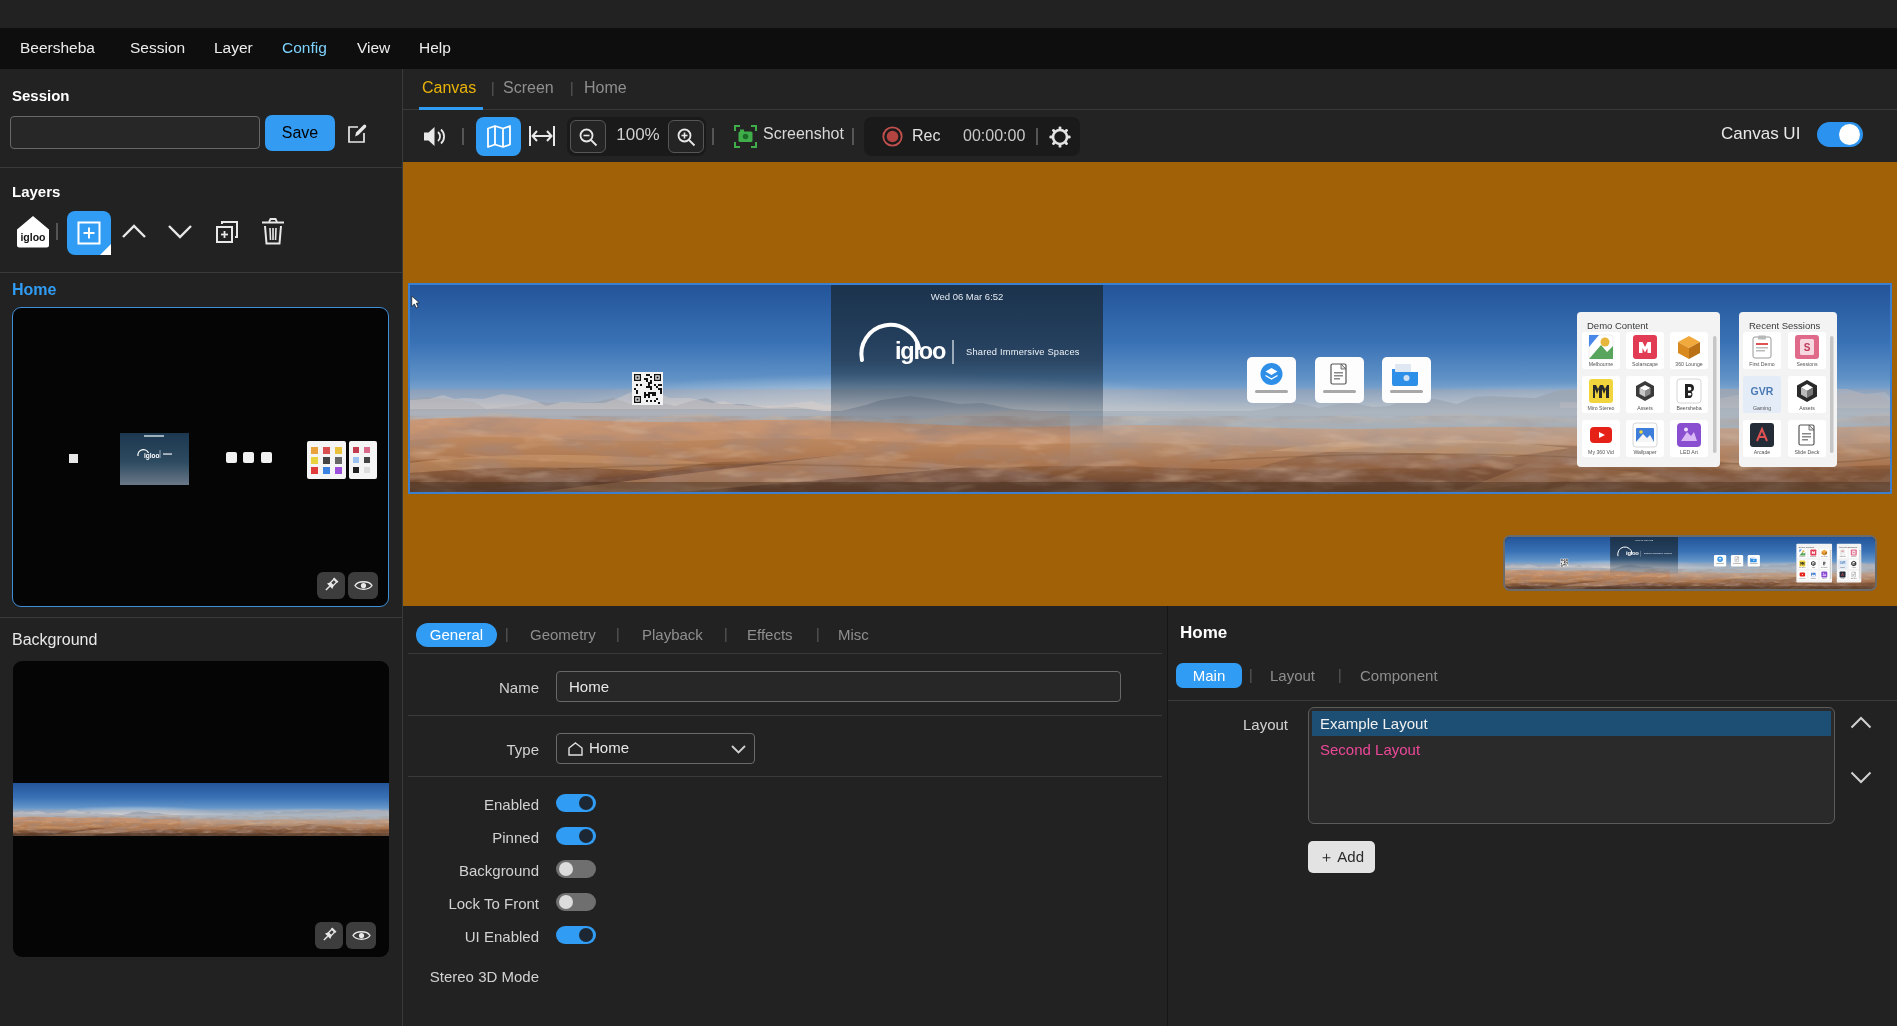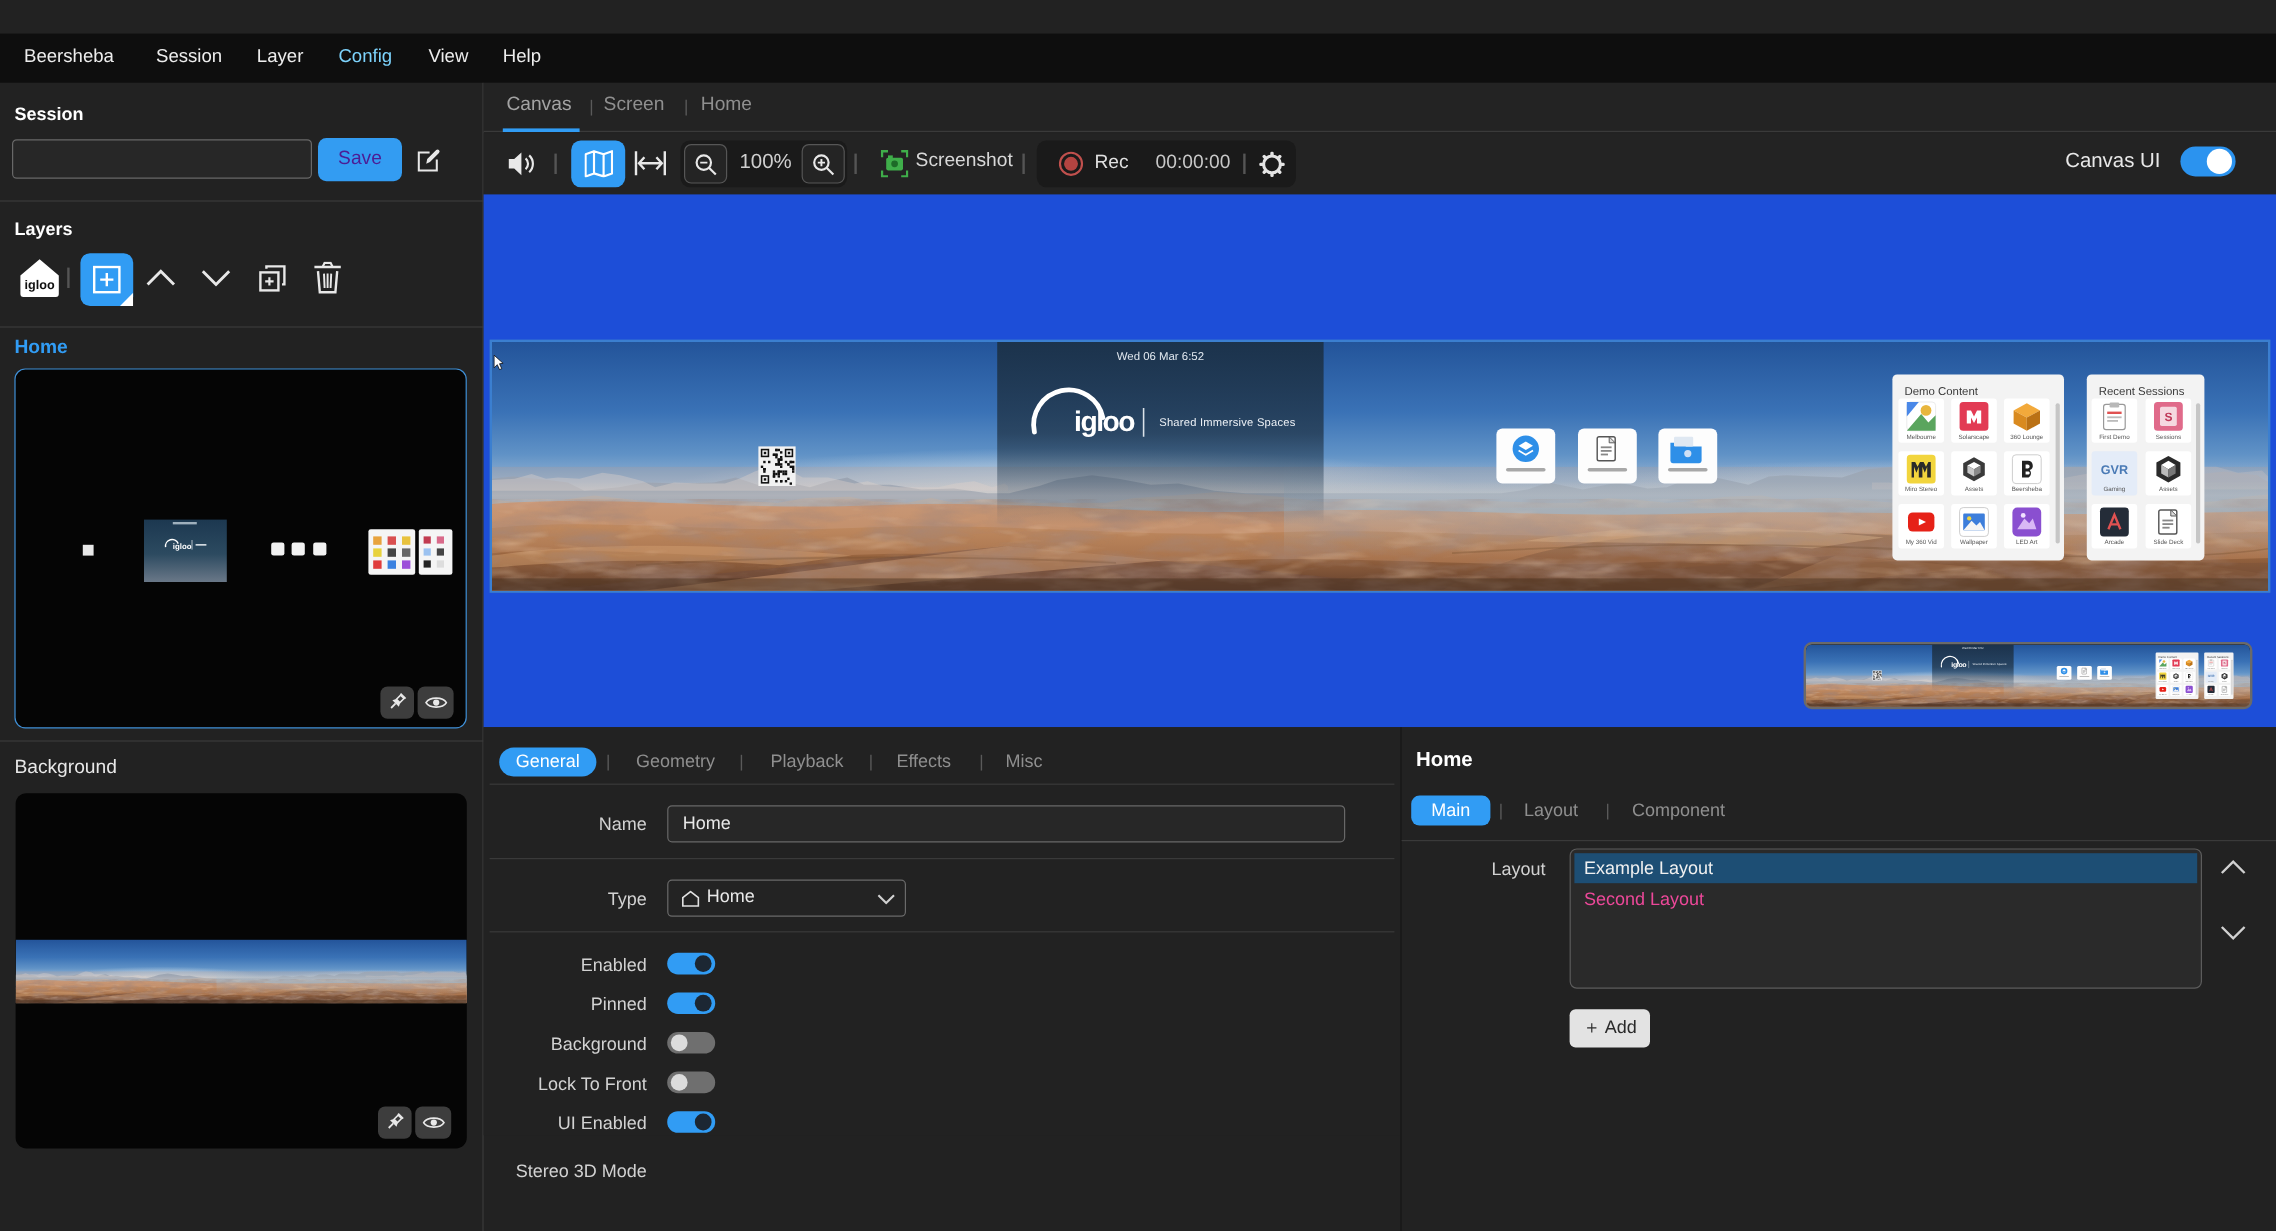--- a/index.html
+++ b/index.html
@@ -25,21 +25,21 @@
  <div class="a" style="left:130px;top:11px;font-size:15.5px;color:#ededed">Session</div>
  <div class="a" style="left:214px;top:11px;font-size:15.5px;color:#ededed">Layer</div>
  <div class="a" style="left:282px;top:11px;font-size:15.5px;color:#7dd3fc">Config</div>
  <div class="a" style="left:357px;top:11px;font-size:15.5px;color:#ededed">View</div>
  <div class="a" style="left:419px;top:11px;font-size:15.5px;color:#ededed">Help</div>
 </div>
 
 <div class="a" style="left:0;top:69px;width:403px;height:957px;background:#222;border-right:1px solid #3a3a3a">
  <div class="a hdr" style="left:12px;top:87px;top:18px">Session</div>
  <div class="a in" style="left:10px;top:47px;width:250px;height:33px"></div>
- <div class="a" style="left:265px;top:46px;width:70px;height:36px;background:#339cf2;border-radius:7px;color:#4c1d95;font-size:16px;text-align:center;line-height:36px">Save</div>
+ <div class="a" style="left:265px;top:46px;width:70px;height:36px;background:#339cf2;border-radius:7px;color:#000000;font-size:16px;text-align:center;line-height:36px">Save</div>
  <svg class="a" style="left:347px;top:54px" width="21" height="21" viewBox="0 0 21 21">
    <path d="M17,10 V19 H2 V4 H11" fill="none" stroke="#e8e8e8" stroke-width="1.7"></path>
    <path d="M8.2,13.4 L9.0,9.6 L16.5,2.1 a1.6,1.6 0 0 1 2.3,2.3 L11.3,11.9 Z" fill="#e8e8e8"></path>
  </svg>
  <div class="a div" style="left:0;top:98px;width:403px"></div>
  <div class="a hdr" style="left:12px;top:114px">Layers</div>
  <svg class="a" style="left:16px;top:146px" width="34" height="33" viewBox="0 0 34 33">
    <path d="M17,1 L33,14.5 V30 a2.5,2.5 0 0 1 -2.5,2.5 H3.5 A2.5,2.5 0 0 1 1,30 V14.5 Z" fill="#fff"></path>
    <text x="17" y="26" font-size="10.5" font-weight="bold" fill="#111" text-anchor="middle" font-family="Liberation Sans">igloo</text>
  </svg>
@@ -147,21 +147,21 @@
    <div class="a" style="left:333px;top:261px;width:30px;height:27px;background:#3d3d3d;border-radius:6px">
           <svg class="a" style="left:6px;top:6px" width="19" height="15" viewBox="0 0 19 15">
             <path d="M1,7.5 C4,2.5 15,2.5 18,7.5 C15,12.5 4,12.5 1,7.5 Z" fill="none" stroke="#e8e8e8" stroke-width="1.4"></path>
             <circle cx="9.5" cy="7.5" r="2.6" fill="#e8e8e8"></circle>
           </svg>
         </div>
  </div>
 </div>
 
 <div class="a" style="left:403px;top:69px;width:1494px;height:41px;background:#232323;border-bottom:1px solid #3a3a3a">
- <div class="a" style="left:19px;top:10px;font-size:16px;color:#a3a3a3">Canvas</div>
+ <div class="a" style="left:19px;top:10px;font-size:16px;color:#eab308">Canvas</div>
  <div class="a" style="left:0px;top:38px;left:16px;width:64px;height:3px;background:#319cf4"></div>
  <div class="a sep" style="left:88px;top:11px">|</div>
  <div class="a" style="left:100px;top:10px;font-size:16px;color:#8f8f8f">Screen</div>
  <div class="a sep" style="left:167px;top:11px">|</div>
  <div class="a" style="left:181px;top:10px;font-size:16px;color:#8f8f8f">Home</div>
 </div>
 <div class="a" style="left:403px;top:111px;width:1494px;height:51px;background:#232323">
  <svg class="a" style="left:20px;top:14px" width="26" height="23" viewBox="0 0 26 23">
   <path d="M1,7.5 h4.5 l6,-5.5 v19 l-6,-5.5 H1 Z" fill="#e8e8e8"></path>
   <path d="M15,7 a6,6 0 0 1 0,9" fill="none" stroke="#e8e8e8" stroke-width="1.8"></path>
@@ -235,21 +235,21 @@
     <rect x="10.6" y="1.4" width="2.8" height="4" rx="1.2" transform="rotate(315 12 12)"></rect>
    </g>
   </svg>
  </div>
  <div class="a" style="left:1318px;top:13px;font-size:17px;color:#e8e8e8">Canvas UI</div>
  <div class="a" style="left:1414px;top:11px;width:46px;height:25px;border-radius:13px;background:#2b93ef">
    <div class="a knob" style="left:22px;top:2px;width:21px;height:21px;background:#fff"></div>
  </div>
 </div>
 
-<div class="a" style="left:403px;top:162px;width:1494px;height:444px;background:#1d4ed8">
+<div class="a" style="left:403px;top:162px;width:1494px;height:444px;background:#a16207">
   <div class="a" style="left:5px;top:121px;width:1484px;height:211px;border:2px solid #3b7fd0;overflow:hidden">
         <svg class="a" style="left:0;top:0" width="1482" height="208" viewBox="0 0 1482 208">
 <defs>
  <linearGradient id="sky" x1="0" y1="0" x2="0" y2="1">
   <stop offset="0" stop-color="#23549a"></stop>
               <stop offset="0.28" stop-color="#3a72b6"></stop>
   <stop offset="0.45" stop-color="#6092c6"></stop>
               <stop offset="0.56" stop-color="#93b2d2"></stop>
   <stop offset="0.63" stop-color="#c2d0dd"></stop>
               <stop offset="0.72" stop-color="#d8d8d5"></stop>

